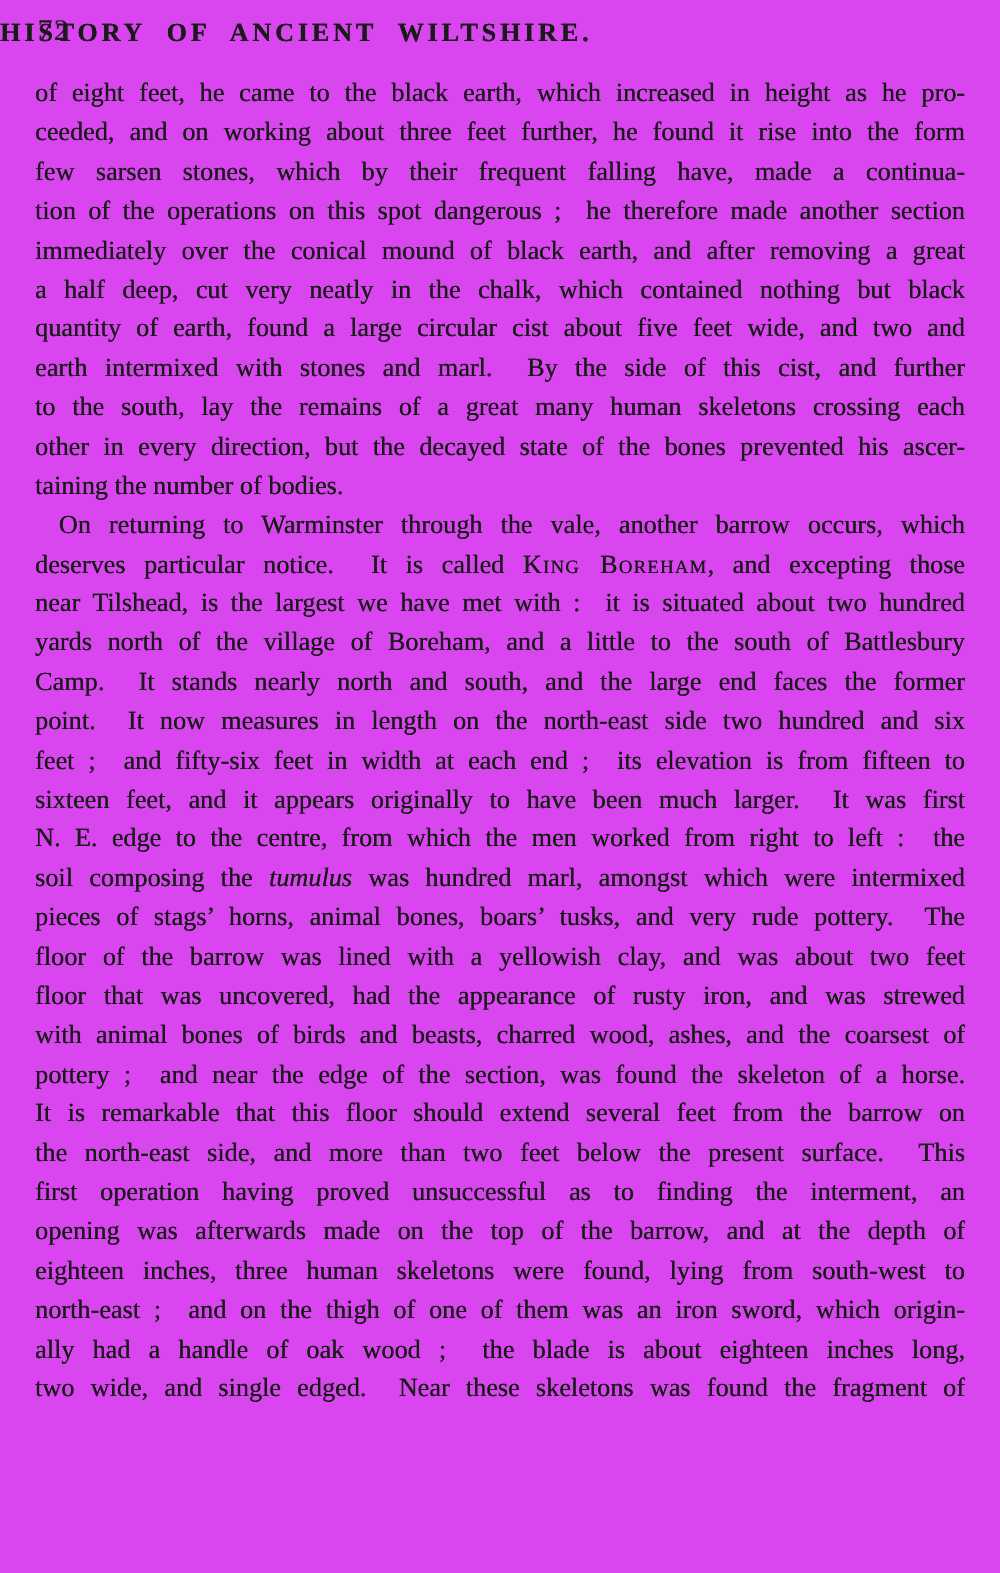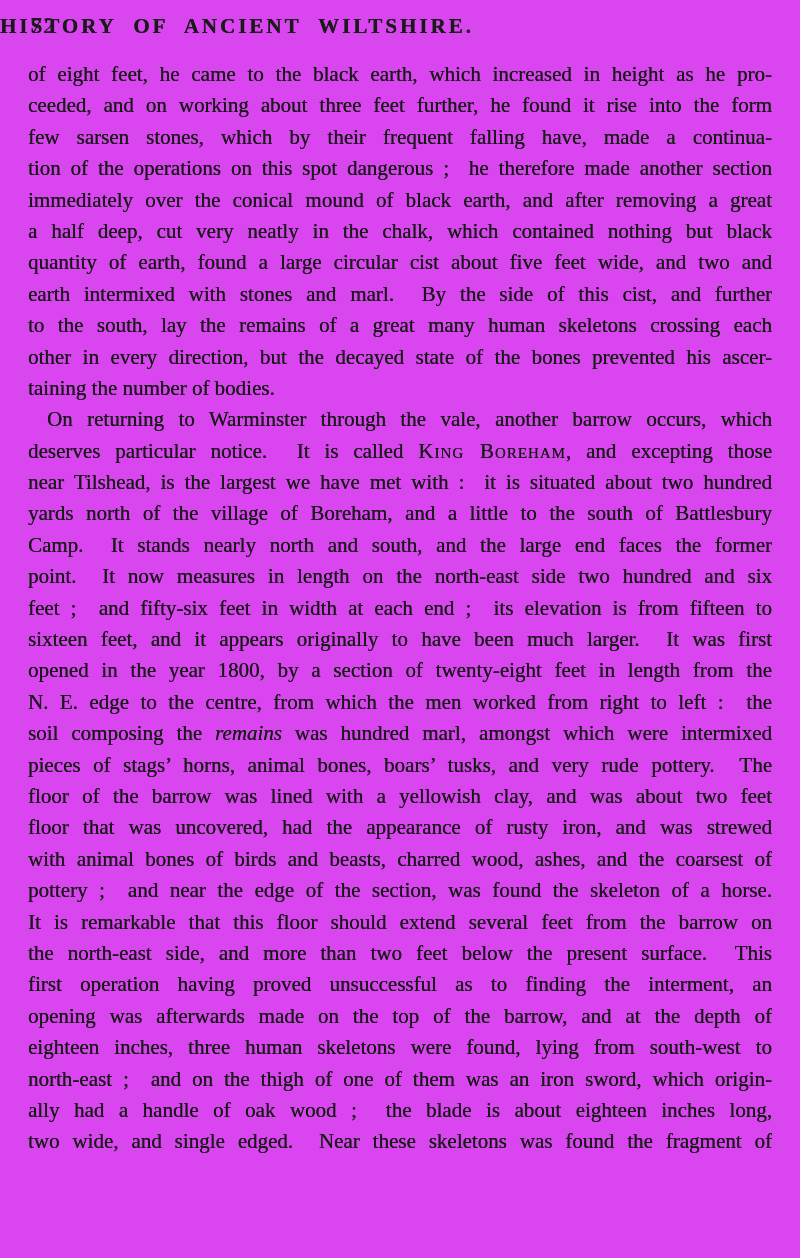--- a/index.html
+++ b/index.html
@@ -83,23 +83,22 @@
       <div class="line"><span>other in every direction, but the decayed state of the bones prevented his ascer-</span></div>
       <div class="line no-just"><span>taining the number of bodies.</span></div>
       <div class="line indent"><span>On returning to Warminster through the vale, another barrow occurs, which</span></div>
       <div class="line"><span>deserves particular notice.&nbsp; It is called </span><span class="smallcaps">King Boreham</span><span>, and excepting those</span></div>
       <div class="line"><span>near Tilshead, is the largest we have met with :&nbsp; it is situated about two hundred</span></div>
       <div class="line"><span>yards north of the village of Boreham, and a little to the south of Battlesbury</span></div>
       <div class="line"><span>Camp.&nbsp; It stands nearly north and south, and the large end faces the former</span></div>
       <div class="line"><span>point.&nbsp; It now measures in length on the north-east side two hundred and six</span></div>
       <div class="line"><span>feet ;&nbsp; and fifty-six feet in width at each end ;&nbsp; its elevation is from fifteen to</span></div>
       <div class="line"><span>sixteen feet, and it appears originally to have been much larger.&nbsp; It was first</span></div>
-      <div class="line"><span>opened in the year 1800, by a section of twenty-eight feet in length from the</span></div>
       <div class="line"><span>N. E. edge to the centre, from which the men worked from right to left :&nbsp; the</span></div>
-      <div class="line"><span>soil composing the </span><span class="italic">remains</span><span> was hundred marl, amongst which were intermixed</span></div>
+      <div class="line"><span>soil composing the </span><span class="italic">tumulus</span><span> was hundred marl, amongst which were intermixed</span></div>
       <div class="line"><span>pieces of stags’ horns, animal bones, boars’ tusks, and very rude pottery.&nbsp; The</span></div>
       <div class="line"><span>floor of the barrow was lined with a yellowish clay, and was about two feet</span></div>
       <div class="line"><span>floor that was uncovered, had the appearance of rusty iron, and was strewed</span></div>
       <div class="line"><span>with animal bones of birds and beasts, charred wood, ashes, and the coarsest of</span></div>
       <div class="line"><span>pottery ;&nbsp; and near the edge of the section, was found the skeleton of a horse.</span></div>
       <div class="line"><span>It is remarkable that this floor should extend several feet from the barrow on</span></div>
       <div class="line"><span>the north-east side, and more than two feet below the present surface.&nbsp; This</span></div>
       <div class="line"><span>first operation having proved unsuccessful as to finding the interment, an</span></div>
       <div class="line"><span>opening was afterwards made on the top of the barrow, and at the depth of</span></div>
       <div class="line"><span>eighteen inches, three human skeletons were found, lying from south-west to</span></div>

